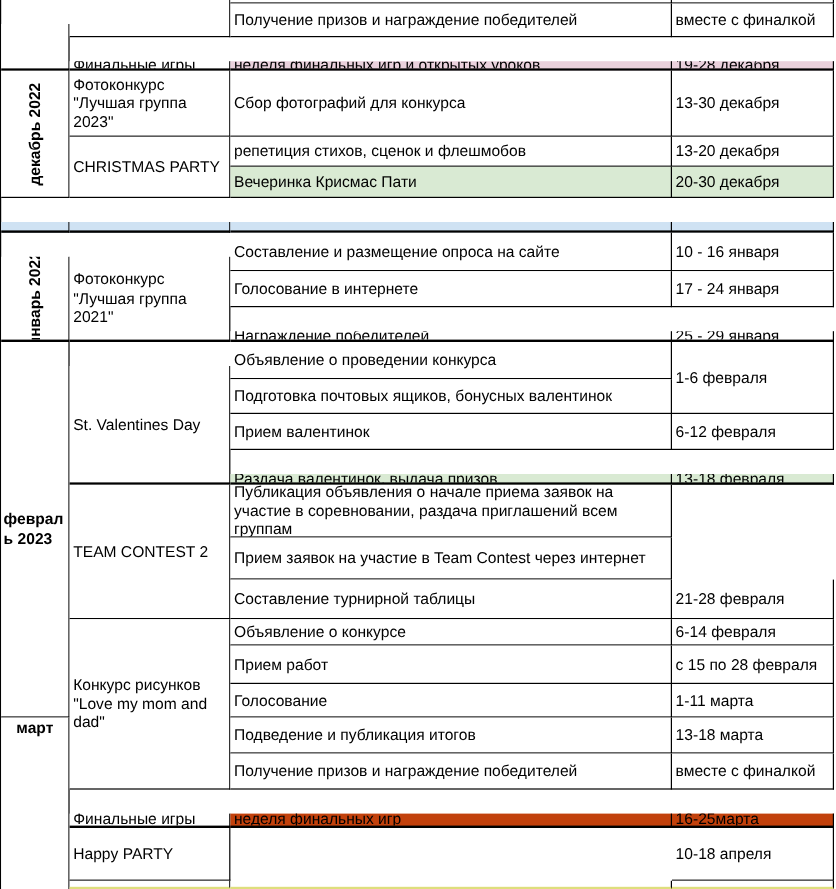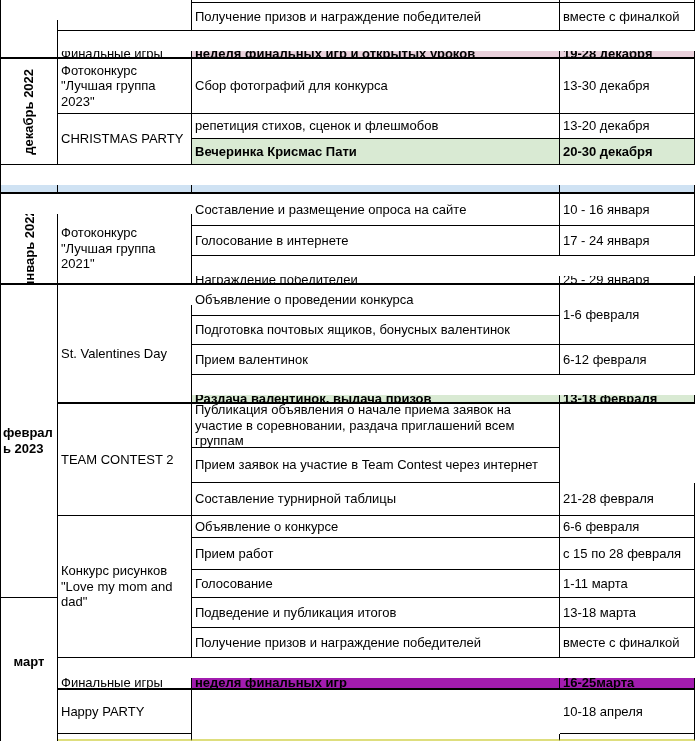--- a/index.html
+++ b/index.html
@@ -11,32 +11,32 @@
     display:grid;width:695px;height:741px;background:#fff;
     border-left:1px solid #000;box-sizing:border-box;
     grid-template-columns:57px 134px 368px 135px;
     grid-template-rows:3px 28px 28px 55px 25px 26px 29px 32px 30px 29px 31px 29px 30px 29px 44px 35px 33px 22px 32px 28px 30px 30px 32px 44px 7px;
   }
   .c{
     border-right:1px solid #000;border-bottom:1px solid #000;
     box-sizing:border-box;display:flex;align-items:center;
     padding:1px 3px;overflow:hidden;background:#fff;
   }
-  .bold{font-weight:bold;}
+  .bold{font-weight:normal;}
   .pink{background:#ead1dc;}
   .green{background:#d9ead3;}
   .blue{background:#cfe2f3;}
-  .red{background:#a21caf;}
+  .red{background:#c2410c;}
   .bb2{border-bottom-width:2px;margin-top:20px;}
   .nobb{border-bottom:none;}
   .ybb{border-bottom:2px solid #dede7d;}
   .rotwrap{justify-content:center;padding:0;}
   .rot{transform:rotate(-90deg);white-space:nowrap;font-weight:bold;}
   .feb{font-weight:bold;word-break:break-all;align-items:center;padding-left:2px;}
-  .mar{font-weight:bold;align-items:center;justify-content:center;padding-bottom:16px;}
+  .mar{font-weight:bold;align-items:flex-start;justify-content:center;padding-bottom:16px;}
 </style>
 </head>
 <body>
 
 <div class="viewport">
   <div class="sheet">
 
     <div class="c bb2" style="grid-area:1/1/4/2"></div>
     <div class="c rotwrap" style="grid-area:4/1/7/2">
       <span class="rot">декабрь 2022</span>
@@ -97,21 +97,21 @@
     <div class="c" style="grid-area:5/4/6/5">13-20 декабря</div>
     <div class="c green bold" style="grid-area:6/4/7/5">20-30 декабря</div>
     <div class="c blue bb2" style="grid-area:7/4/8/5"></div>
     <div class="c" style="grid-area:8/4/9/5">10 - 16 января</div>
     <div class="c" style="grid-area:9/4/10/5">17 - 24 января</div>
     <div class="c bb2" style="grid-area:10/4/11/5">25 -  29 января</div>
     <div class="c" style="grid-area:11/4/13/5">1-6 февраля</div>
     <div class="c" style="grid-area:13/4/14/5">6-12 февраля</div>
     <div class="c green bold bb2" style="grid-area:14/4/15/5">13-18 февраля</div>
     <div class="c" style="grid-area:17/4/18/5">21-28 февраля</div>
-    <div class="c" style="grid-area:18/4/19/5">6-6  февраля</div>
+    <div class="c" style="grid-area:18/4/19/5">6-14  февраля</div>
     <div class="c" style="grid-area:19/4/20/5">с 15 по 28 февраля</div>
     <div class="c" style="grid-area:20/4/21/5">1-11 марта</div>
     <div class="c" style="grid-area:21/4/22/5">13-18 марта</div>
     <div class="c" style="grid-area:22/4/23/5">вместе с финалкой</div>
     <div class="c red bold bb2" style="grid-area:23/4/24/5">16-25марта</div>
     <div class="c" style="grid-area:24/4/25/5">10-18 апреля</div>
     <div class="c ybb" style="grid-area:25/4/26/5"></div>
 
   </div>
 </div>

